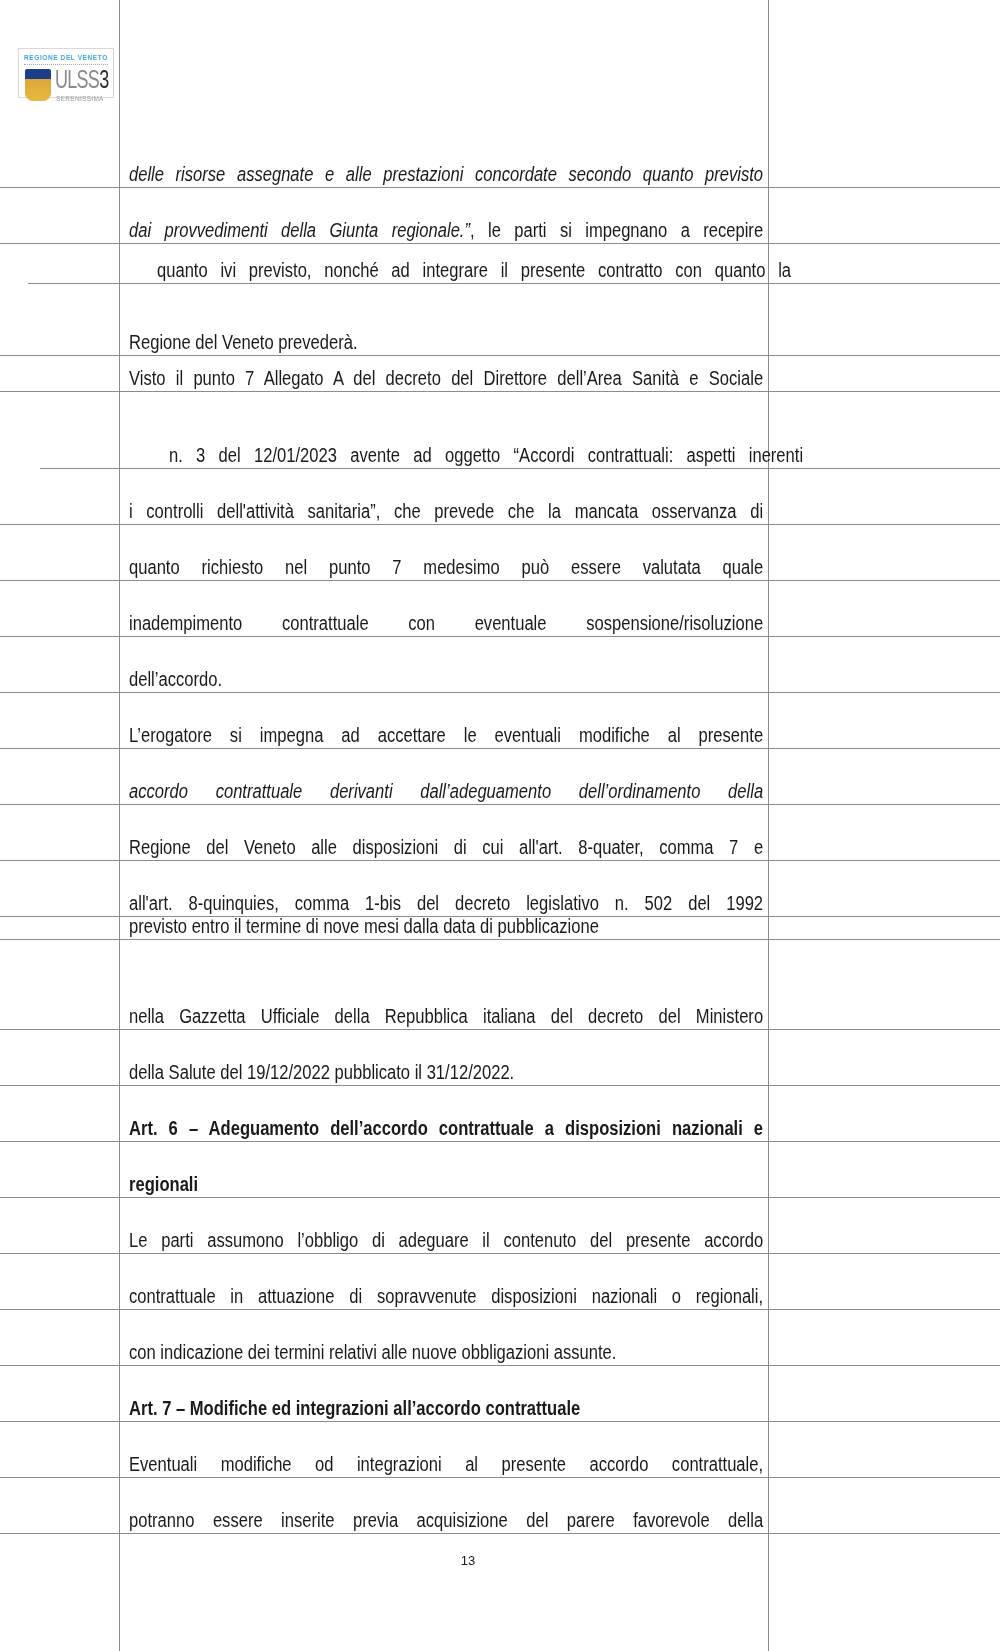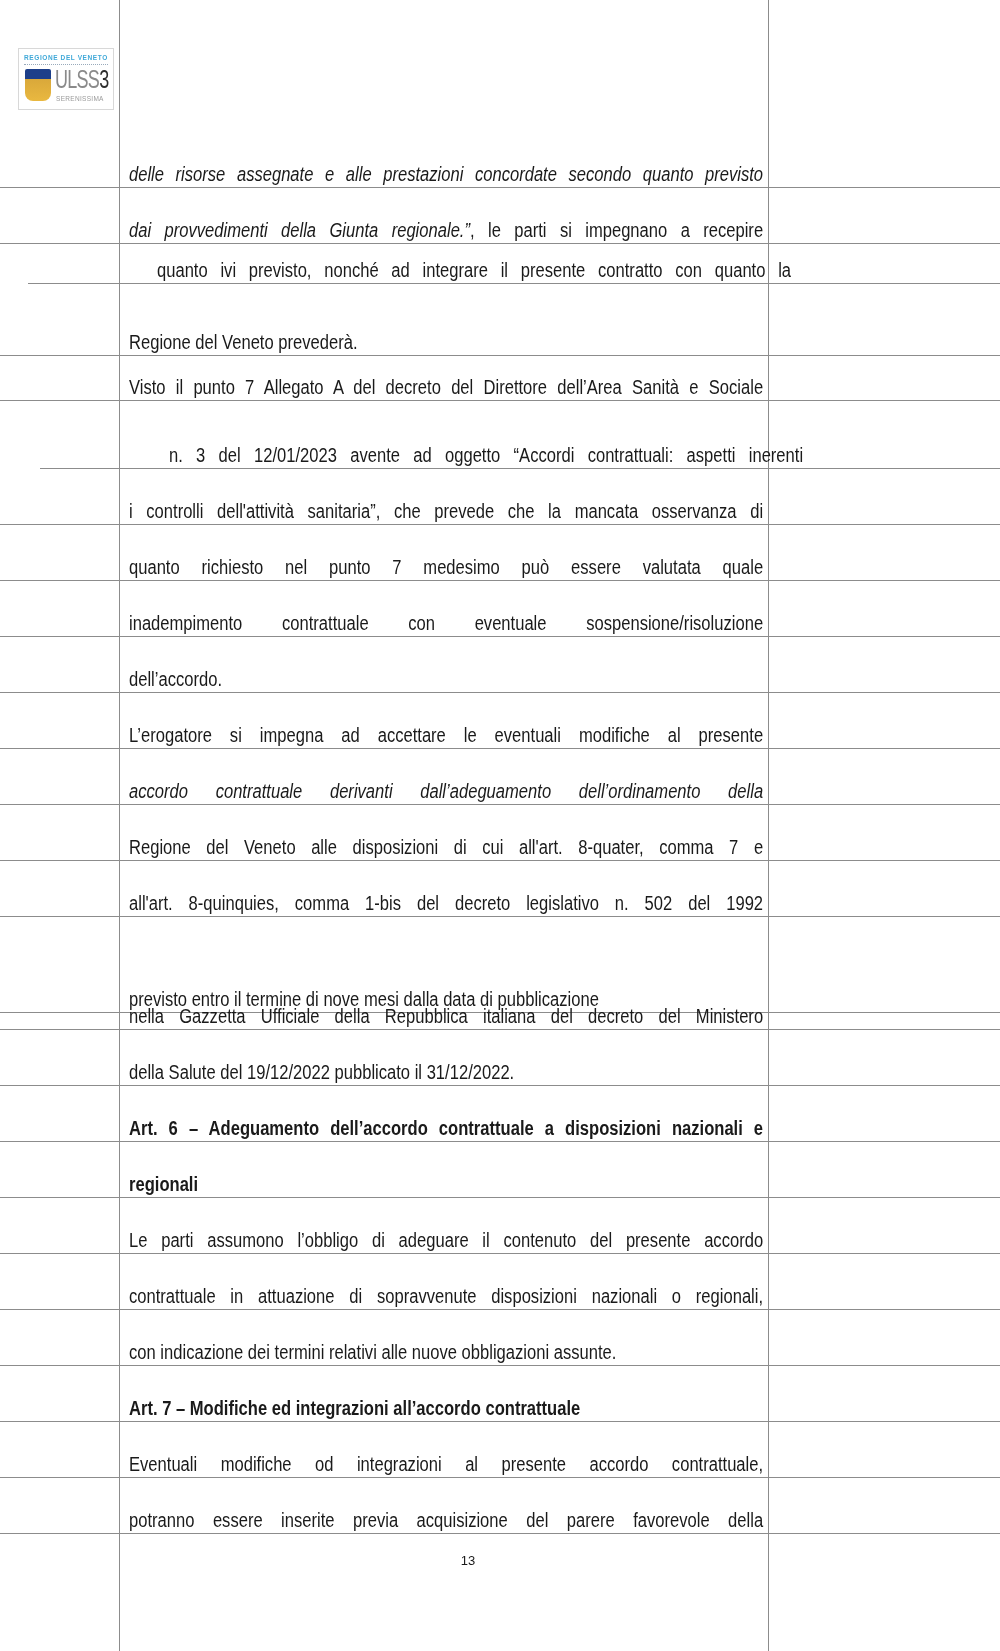--- a/index.html
+++ b/index.html
@@ -1,21 +1,21 @@
 <!DOCTYPE html>
 <html><head>
 <meta charset="utf-8">
 <style>
   html, body { margin: 0; padding: 0; background: #ffffff; }
   body { width: 1000px; height: 1651px; position: relative; overflow: hidden;
          font-family: "Liberation Sans Narrow", "Liberation Sans", sans-serif; color: #1a1a1a; }
   .vline { position: absolute; top: 0; width: 1px; height: 1651px; background: #8c8c8c; }
   .vl-left { left: 119px; }
   .vl-right { left: 768px; }
-  .logo { position: absolute; left: 18px; top: 48px; width: 96px; height: 62px;
+  .logo { position: absolute; left: 18px; top: 48px; width: 96px; height: 50px;
           border: 1px solid #d8d8d8; background: #fff; box-sizing: border-box; }
   .logo-top { position: absolute; left: 5px; top: 5px; font-size: 6.5px; font-weight: bold;
               letter-spacing: 0.6px; color: #3fa8d8; white-space: nowrap; }
   .logo-dots { position: absolute; left: 5px; right: 5px; top: 15px; border-top: 1px dotted #9ab; }
   .logo-shield { position: absolute; left: 6px; top: 20px; width: 26px; height: 32px;
                  background: linear-gradient(180deg,#1d3f8a 0%,#1d3f8a 30%,#d9a83a 30%,#e9b840 100%);
                  border-radius: 2px 2px 8px 8px; }
   .logo-name { position: absolute; left: 36px; top: 16px; font-size: 25px; color: #8a8a8a;
                font-family: "Liberation Sans", sans-serif; letter-spacing: -1px; transform: scaleX(0.72);
                transform-origin: left top; }
@@ -56,21 +56,21 @@
       <div class="rule"></div>
     </div>
     <div class="row" style="top: 228px; margin-left: 28px;">
       <div class="txt just"><span>quanto ivi previsto, nonché ad integrare il presente contratto con quanto la</span></div>
       <div class="rule"></div>
     </div>
     <div class="row" style="top: 300.3px;">
       <div class="txt"><span>Regione del Veneto prevederà.</span></div>
       <div class="rule"></div>
     </div>
-    <div class="row" style="top: 345px;">
+    <div class="row" style="top: 336px;">
       <div class="txt just"><span>Visto il punto 7 Allegato A del decreto del Direttore dell’Area Sanità e Sociale</span></div>
       <div class="rule"></div>
     </div>
     <div class="row" style="top: 412.5px; margin-left: 40px;">
       <div class="txt just"><span>n. 3 del 12/01/2023 avente ad oggetto “Accordi contrattuali: aspetti inerenti</span></div>
       <div class="rule"></div>
     </div>
     <div class="row" style="top: 468.6px;">
       <div class="txt just"><span>i controlli dell'attività sanitaria”, che prevede che la mancata osservanza di</span></div>
       <div class="rule"></div>
@@ -96,21 +96,21 @@
       <div class="rule"></div>
     </div>
     <div class="row" style="top: 805.2px;">
       <div class="txt just"><span>Regione del Veneto alle disposizioni di cui all'art.  8-quater,  comma  7  e</span></div>
       <div class="rule"></div>
     </div>
     <div class="row" style="top: 861.3px;">
       <div class="txt just"><span>all'art. 8-quinquies, comma 1-bis del decreto legislativo n. 502  del 1992</span></div>
       <div class="rule"></div>
     </div>
-    <div class="row" style="top: 957px;">
+    <div class="row" style="top: 884px;">
       <div class="txt"><span>previsto entro il termine di nove mesi dalla data  di  pubblicazione</span></div>
       <div class="rule"></div>
     </div>
     <div class="row" style="top: 973.5px;">
       <div class="txt just"><span>nella Gazzetta Ufficiale della Repubblica italiana del decreto del Ministero</span></div>
       <div class="rule"></div>
     </div>
     <div class="row" style="top: 1029.6px;">
       <div class="txt"><span>della Salute del 19/12/2022 pubblicato il 31/12/2022.</span></div>
       <div class="rule"></div>

